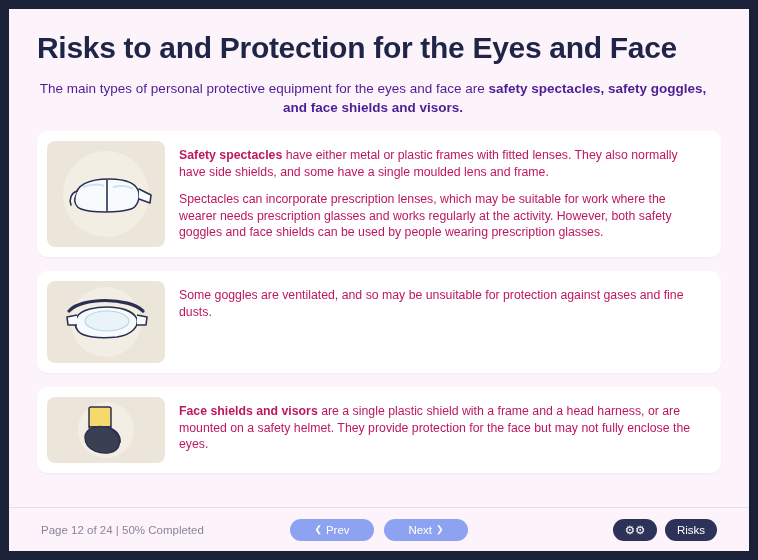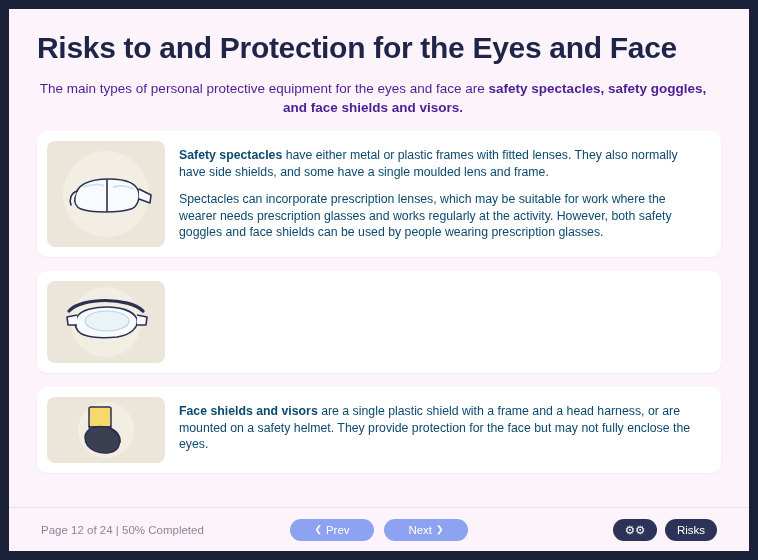--- a/index.html
+++ b/index.html
@@ -69,21 +69,21 @@
     border-radius: 50%;
     background: #f3eee4;
   }
   .card.c2 .thumb .circle { width: 70px; height: 70px; }
   .card.c3 .thumb .circle { width: 56px; height: 56px; }
   .thumb svg { position: absolute; left: 0; top: 0; }
 
   .body {
     flex: 1 1 auto;
     padding: 6px 8px 4px 14px;
-    color: #0c4a6e;
+    color: #be185d;
     font-size: 12.3px;
     line-height: 16.5px;
   }
   .body p { margin: 0 0 11px 0; }
   .body p:last-child { margin-bottom: 0; }
   .body p.tight { margin-bottom: 2px; }
   .body b { font-weight: 700; }
 
   .footer {
     flex: 0 0 auto;
@@ -172,20 +172,21 @@
           <path d="M22 30 C34 16 82 16 96 30" fill="none" stroke="#2b3050" stroke-width="3.2" stroke-linecap="round"></path>
           <g fill="#f7fbfd" stroke="#2b3050" stroke-width="1.6" stroke-linejoin="round">
             <path d="M30 36 C34 28 50 26 60 26 C72 26 86 29 90 38 C92 46 84 54 70 56 C52 58 36 56 31 50 C27 45 28 40 30 36 Z"></path>
             <path d="M90 34 L100 36 L99 44 L90 44"></path>
             <path d="M30 34 L20 36 L21 44 L30 44"></path>
           </g>
           <ellipse cx="60" cy="40" rx="22" ry="10" fill="#e9f3f8" stroke="#b9d5e3" stroke-width="1.2"></ellipse>
         </svg>
       </div>
       <div class="body">
+        <p><span>Some goggles are ventilated, and so may be unsuitable for protection against gases and fine dusts.</span></p>
       </div>
     </div>
 
     <div class="card c3">
       <div class="thumb">
         <div class="circle"></div>
         <svg width="118" height="66" viewBox="0 0 118 66">
           <rect x="42" y="10" width="22" height="20" rx="2" fill="#f6d96b" stroke="#2b3050" stroke-width="1.5"></rect>
           <path d="M42 30 L64 30 L60 42 L46 42 Z" fill="#f7fbfd" stroke="#2b3050" stroke-width="1.5"></path>
           <path d="M38 40 C38 32 50 28 58 30 C68 32 74 40 72 48 C70 56 58 58 48 54 C41 51 38 46 38 40 Z" fill="#3a3f52" stroke="#2b3050" stroke-width="1.5"></path>

